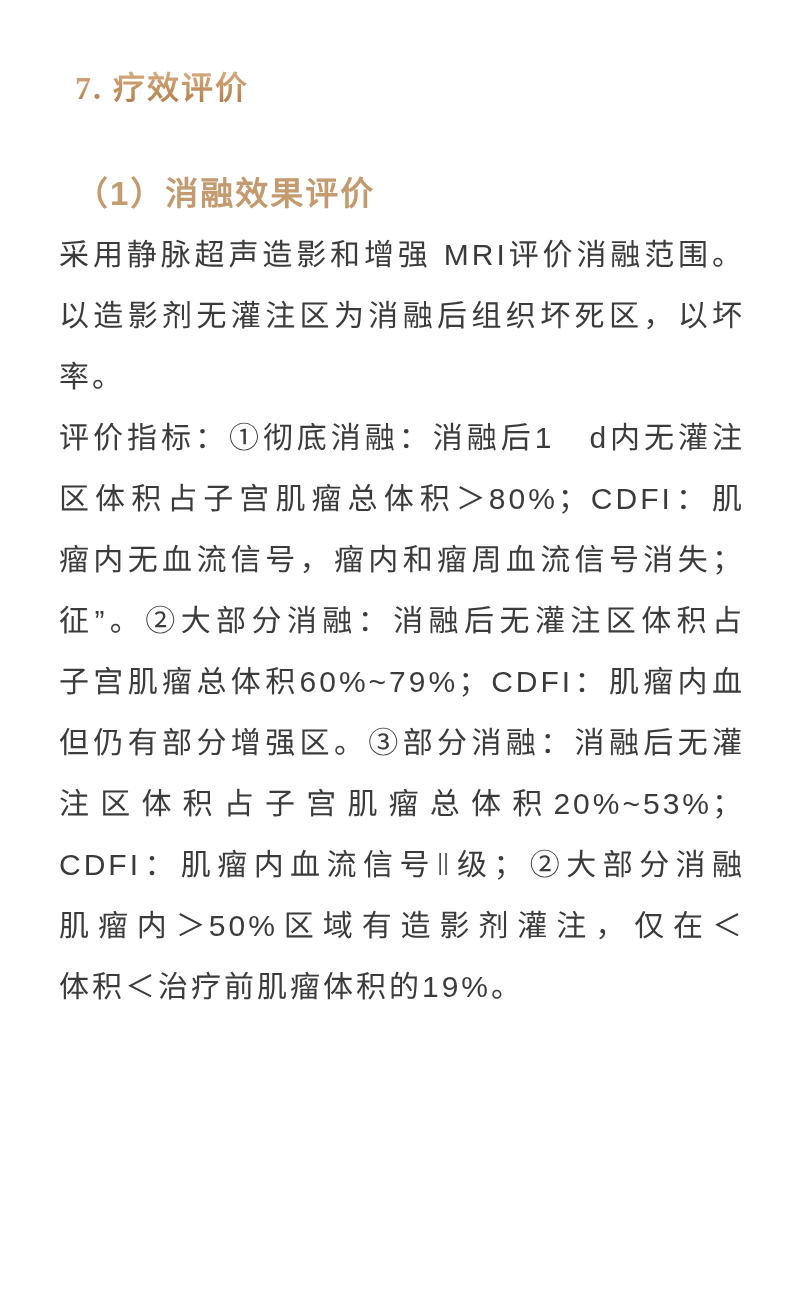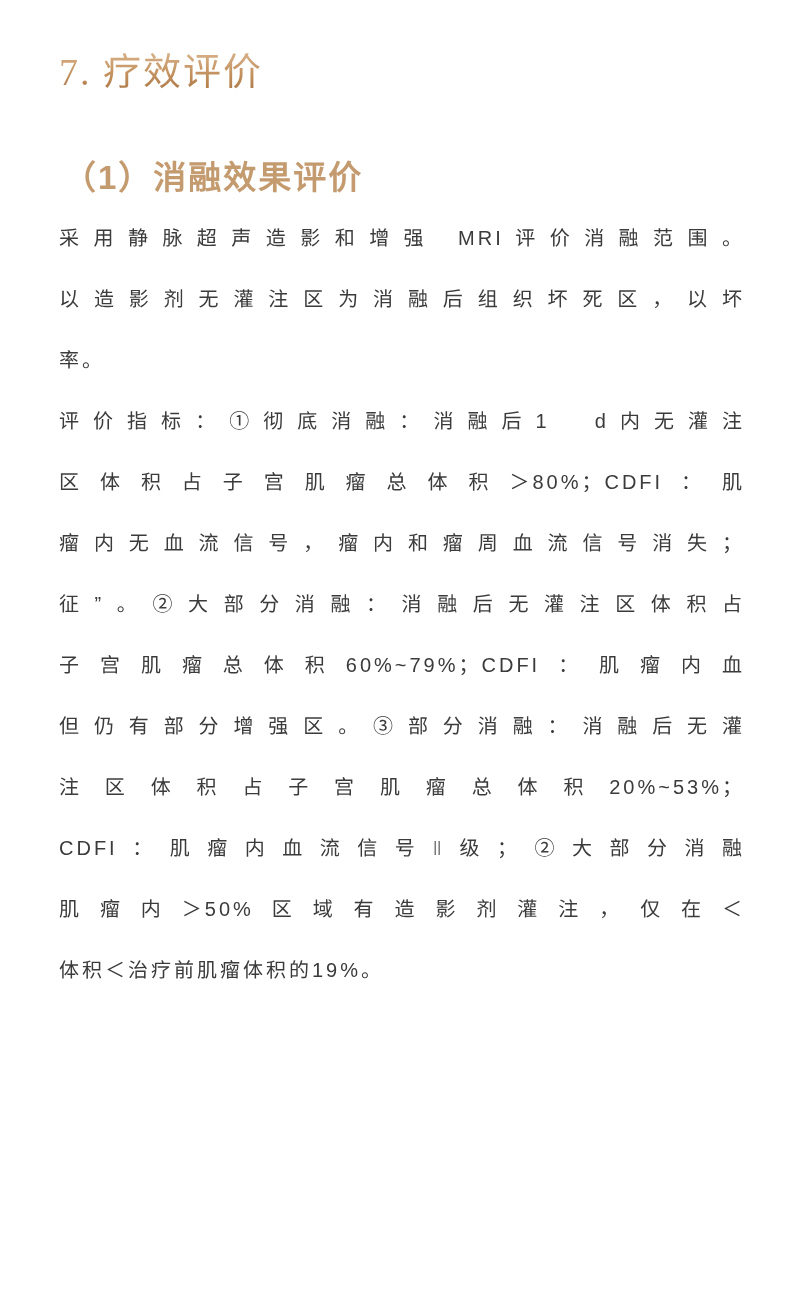--- a/index.html
+++ b/index.html
@@ -11,51 +11,51 @@
     position: relative;
     width: 800px;
     height: 1295px;
     background: #ffffff;
     box-sizing: border-box;
     padding: 52px 55px 0 59px;
     overflow: hidden;
     font-family: "Liberation Sans", "DejaVu Sans", sans-serif;
   }
   .h1 {
-    margin: 0;
+    margin: 16px;
     padding: 0;
     font-family: "Liberation Serif", "DejaVu Serif", serif;
-    font-size: 38px;
+    font-size: 32px;
     line-height: 40px;
-    font-weight: 400;
+    font-weight: 700;
     letter-spacing: 2px;
     color: #bb8756; 
   }
   @supports ((-webkit-background-clip: text) or (background-clip: text)) {
     .h1 {
       background: linear-gradient(180deg, #d8b189 0%, #c2915e 55%, #ad7a49 100%);
       -webkit-background-clip: text;
       background-clip: text;
       -webkit-text-fill-color: transparent;
       color: transparent;
     }
   }
   .h2 {
-    margin: 64px 0 0 4px;
+    margin: 64px 0 0 16px;
     padding: 0;
     font-size: 33px;
     line-height: 44px;
     font-weight: 700;
     letter-spacing: 2px;
     color: #c49a6f;
   }
   .body-text {
     margin-top: 8px;
     width: 686px;
-    font-size: 20px;
+    font-size: 30px;
     line-height: 61px;
     font-weight: 300;
     letter-spacing: 3px;
     color: #3b3b3b;
   }
   .line {
     text-align: justify;
     text-align-last: justify;
     text-justify: inter-character;
     white-space: normal;

